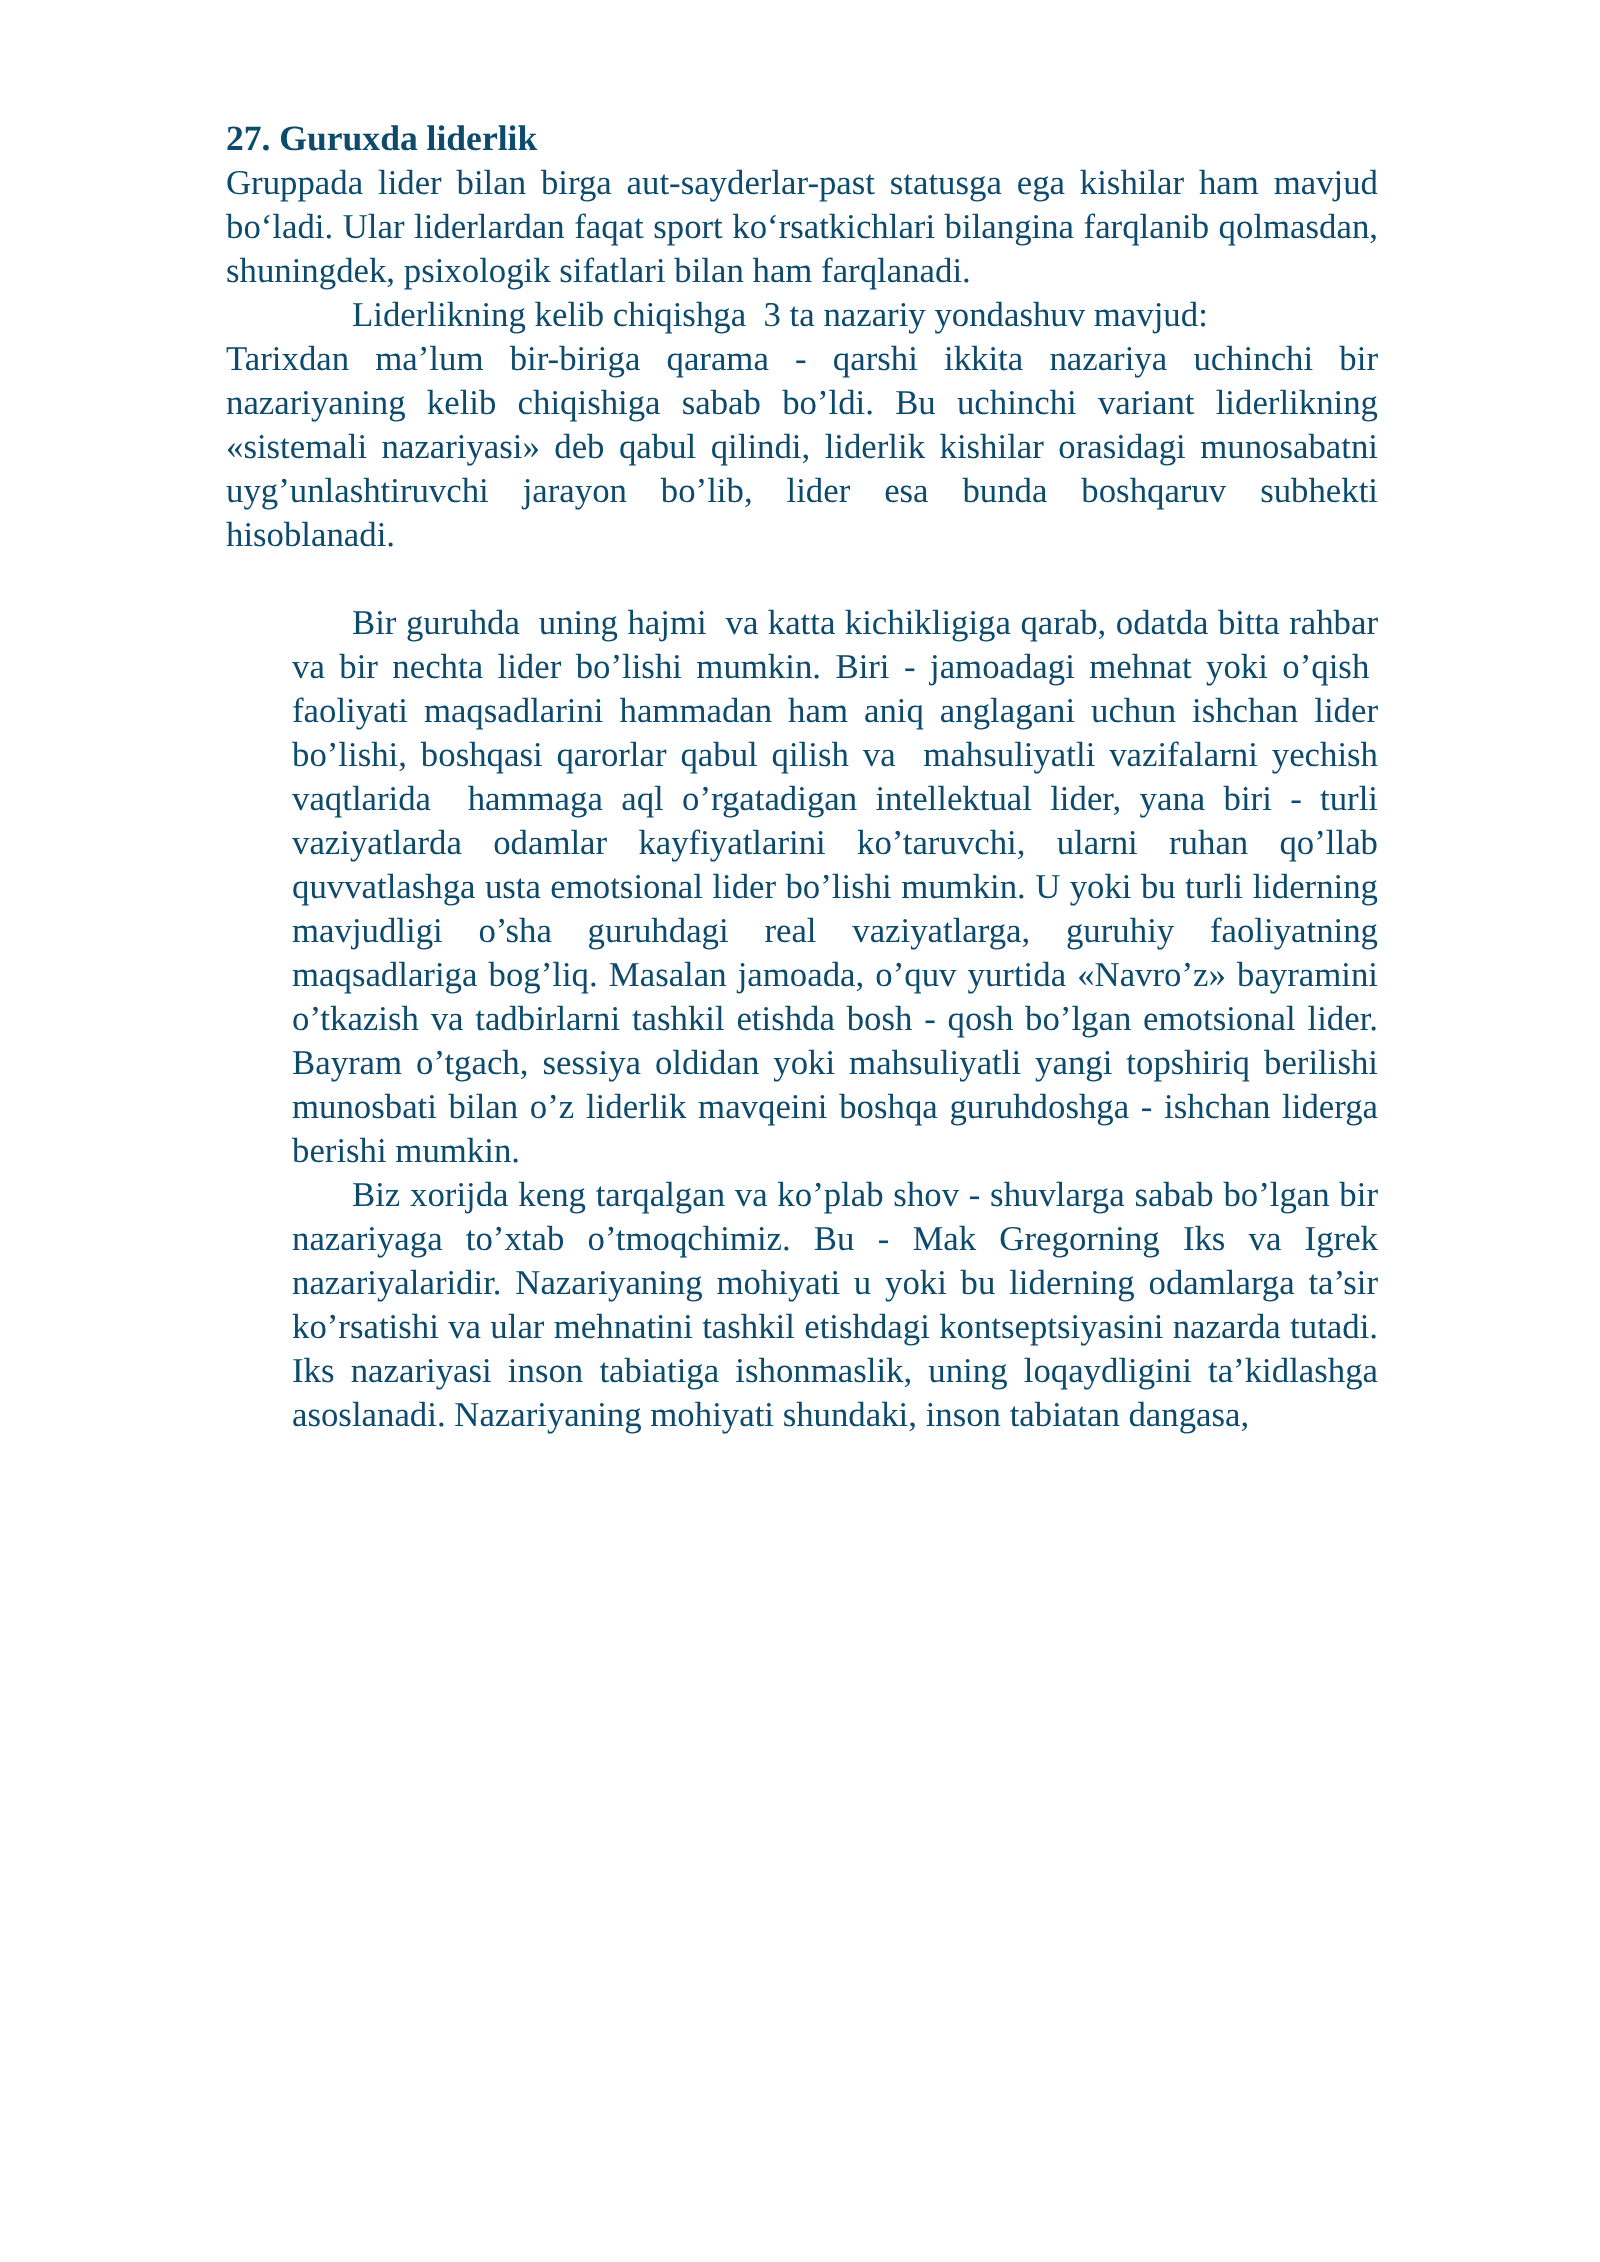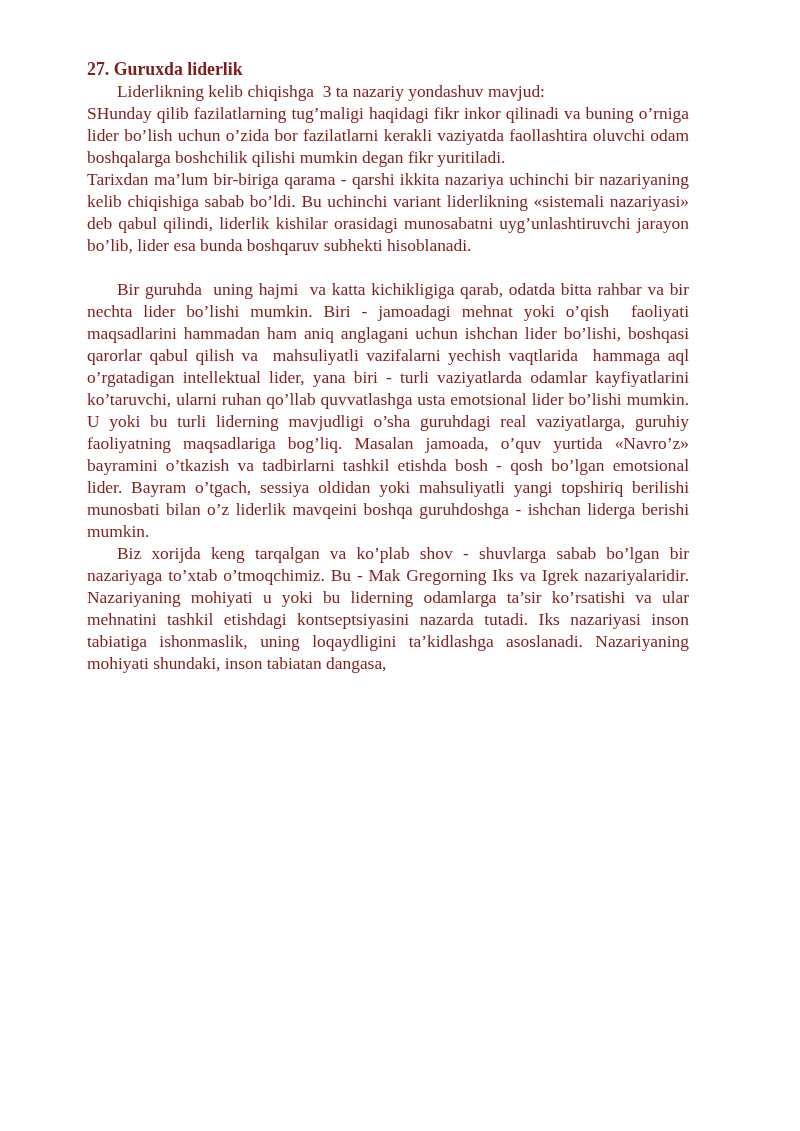--- a/index.html
+++ b/index.html
@@ -7,49 +7,50 @@
     padding: 0;
     background: #ffffff;
   }
   .page {
     position: relative;
     width: 800px;
     height: 1131px;
     margin: 0 auto;
     background: #ffffff;
     box-sizing: border-box;
-    padding: 58px 111px 0 87px;
+    padding: 58px 111px 0 113px;
     font-family: "Liberation Serif", "DejaVu Serif", serif;
     font-size: 17.4px;
     line-height: 22px;
-    color: #7f1d1d;
+    color: #0c4a6e;
     overflow: hidden;
   }
   .doc-title {
     font-weight: bold;
     margin: 0;
     font-size: 17.8px;
     line-height: 22px;
     text-align: left;
   }
   .para {
     margin: 0;
     text-align: justify;
     text-justify: inter-word;
   }
   .para.indent {
     text-indent: 30px;
+    margin-left: 33px;
   }
   .para.gap-above {
     margin-top: 22px;
   }
 </style>
 </head>
 <body>
 
 <div class="page">
   <p class="doc-title">27. Guruxda liderlik</p>
+  <p class="para">Gruppada lider bilan birga aut-sayderlar-past statusga ega kishilar ham mavjud boʻladi. Ular liderlardan faqat sport koʻrsatkichlari bilangina farqlanib qolmasdan, shuningdek, psixologik sifatlari bilan ham farqlanadi.</p>
   <p class="para indent">Liderlikning kelib chiqishga&nbsp; 3 ta nazariy yondashuv mavjud:</p>
-  <p class="para">SHunday qilib fazilatlarning tug’maligi haqidagi fikr inkor qilinadi va buning o’rniga lider bo’lish uchun o’zida bor fazilatlarni kerakli vaziyatda faollashtira oluvchi odam boshqalarga boshchilik qilishi mumkin degan fikr yuritiladi.</p>
   <p class="para">Tarixdan ma’lum bir-biriga qarama - qarshi ikkita nazariya uchinchi bir nazariyaning kelib chiqishiga sabab bo’ldi. Bu uchinchi variant liderlikning «sistemali nazariyasi» deb qabul qilindi, liderlik kishilar orasidagi munosabatni uyg’unlashtiruvchi jarayon bo’lib, lider esa bunda boshqaruv subhekti hisoblanadi.</p>
   <p class="para indent gap-above">Bir guruhda&nbsp; uning hajmi&nbsp; va katta kichikligiga qarab, odatda bitta rahbar va bir nechta lider bo’lishi mumkin. Biri - jamoadagi mehnat yoki o’qish&nbsp; faoliyati maqsadlarini hammadan ham aniq anglagani uchun ishchan lider bo’lishi, boshqasi qarorlar qabul qilish va&nbsp; mahsuliyatli vazifalarni yechish vaqtlarida&nbsp; hammaga aql o’rgatadigan intellektual lider, yana biri - turli vaziyatlarda odamlar kayfiyatlarini ko’taruvchi, ularni ruhan qo’llab quvvatlashga usta emotsional lider bo’lishi mumkin. U yoki bu turli liderning mavjudligi o’sha guruhdagi real vaziyatlarga, guruhiy faoliyatning maqsadlariga bog’liq. Masalan jamoada, o’quv yurtida «Navro’z» bayramini o’tkazish va tadbirlarni tashkil etishda bosh - qosh bo’lgan emotsional lider. Bayram o’tgach, sessiya oldidan yoki mahsuliyatli yangi topshiriq berilishi munosbati bilan o’z liderlik mavqeini boshqa guruhdoshga - ishchan liderga berishi mumkin.</p>
   <p class="para indent">Biz xorijda keng tarqalgan va ko’plab shov - shuvlarga sabab bo’lgan bir nazariyaga to’xtab o’tmoqchimiz. Bu - Mak Gregorning Iks va Igrek nazariyalaridir. Nazariyaning mohiyati u yoki bu liderning odamlarga ta’sir ko’rsatishi va ular mehnatini tashkil etishdagi kontseptsiyasini nazarda tutadi. Iks nazariyasi inson tabiatiga ishonmaslik, uning loqaydligini ta’kidlashga asoslanadi. Nazariyaning mohiyati shundaki, inson tabiatan dangasa,</p>
 </div>
 
 </body></html>

